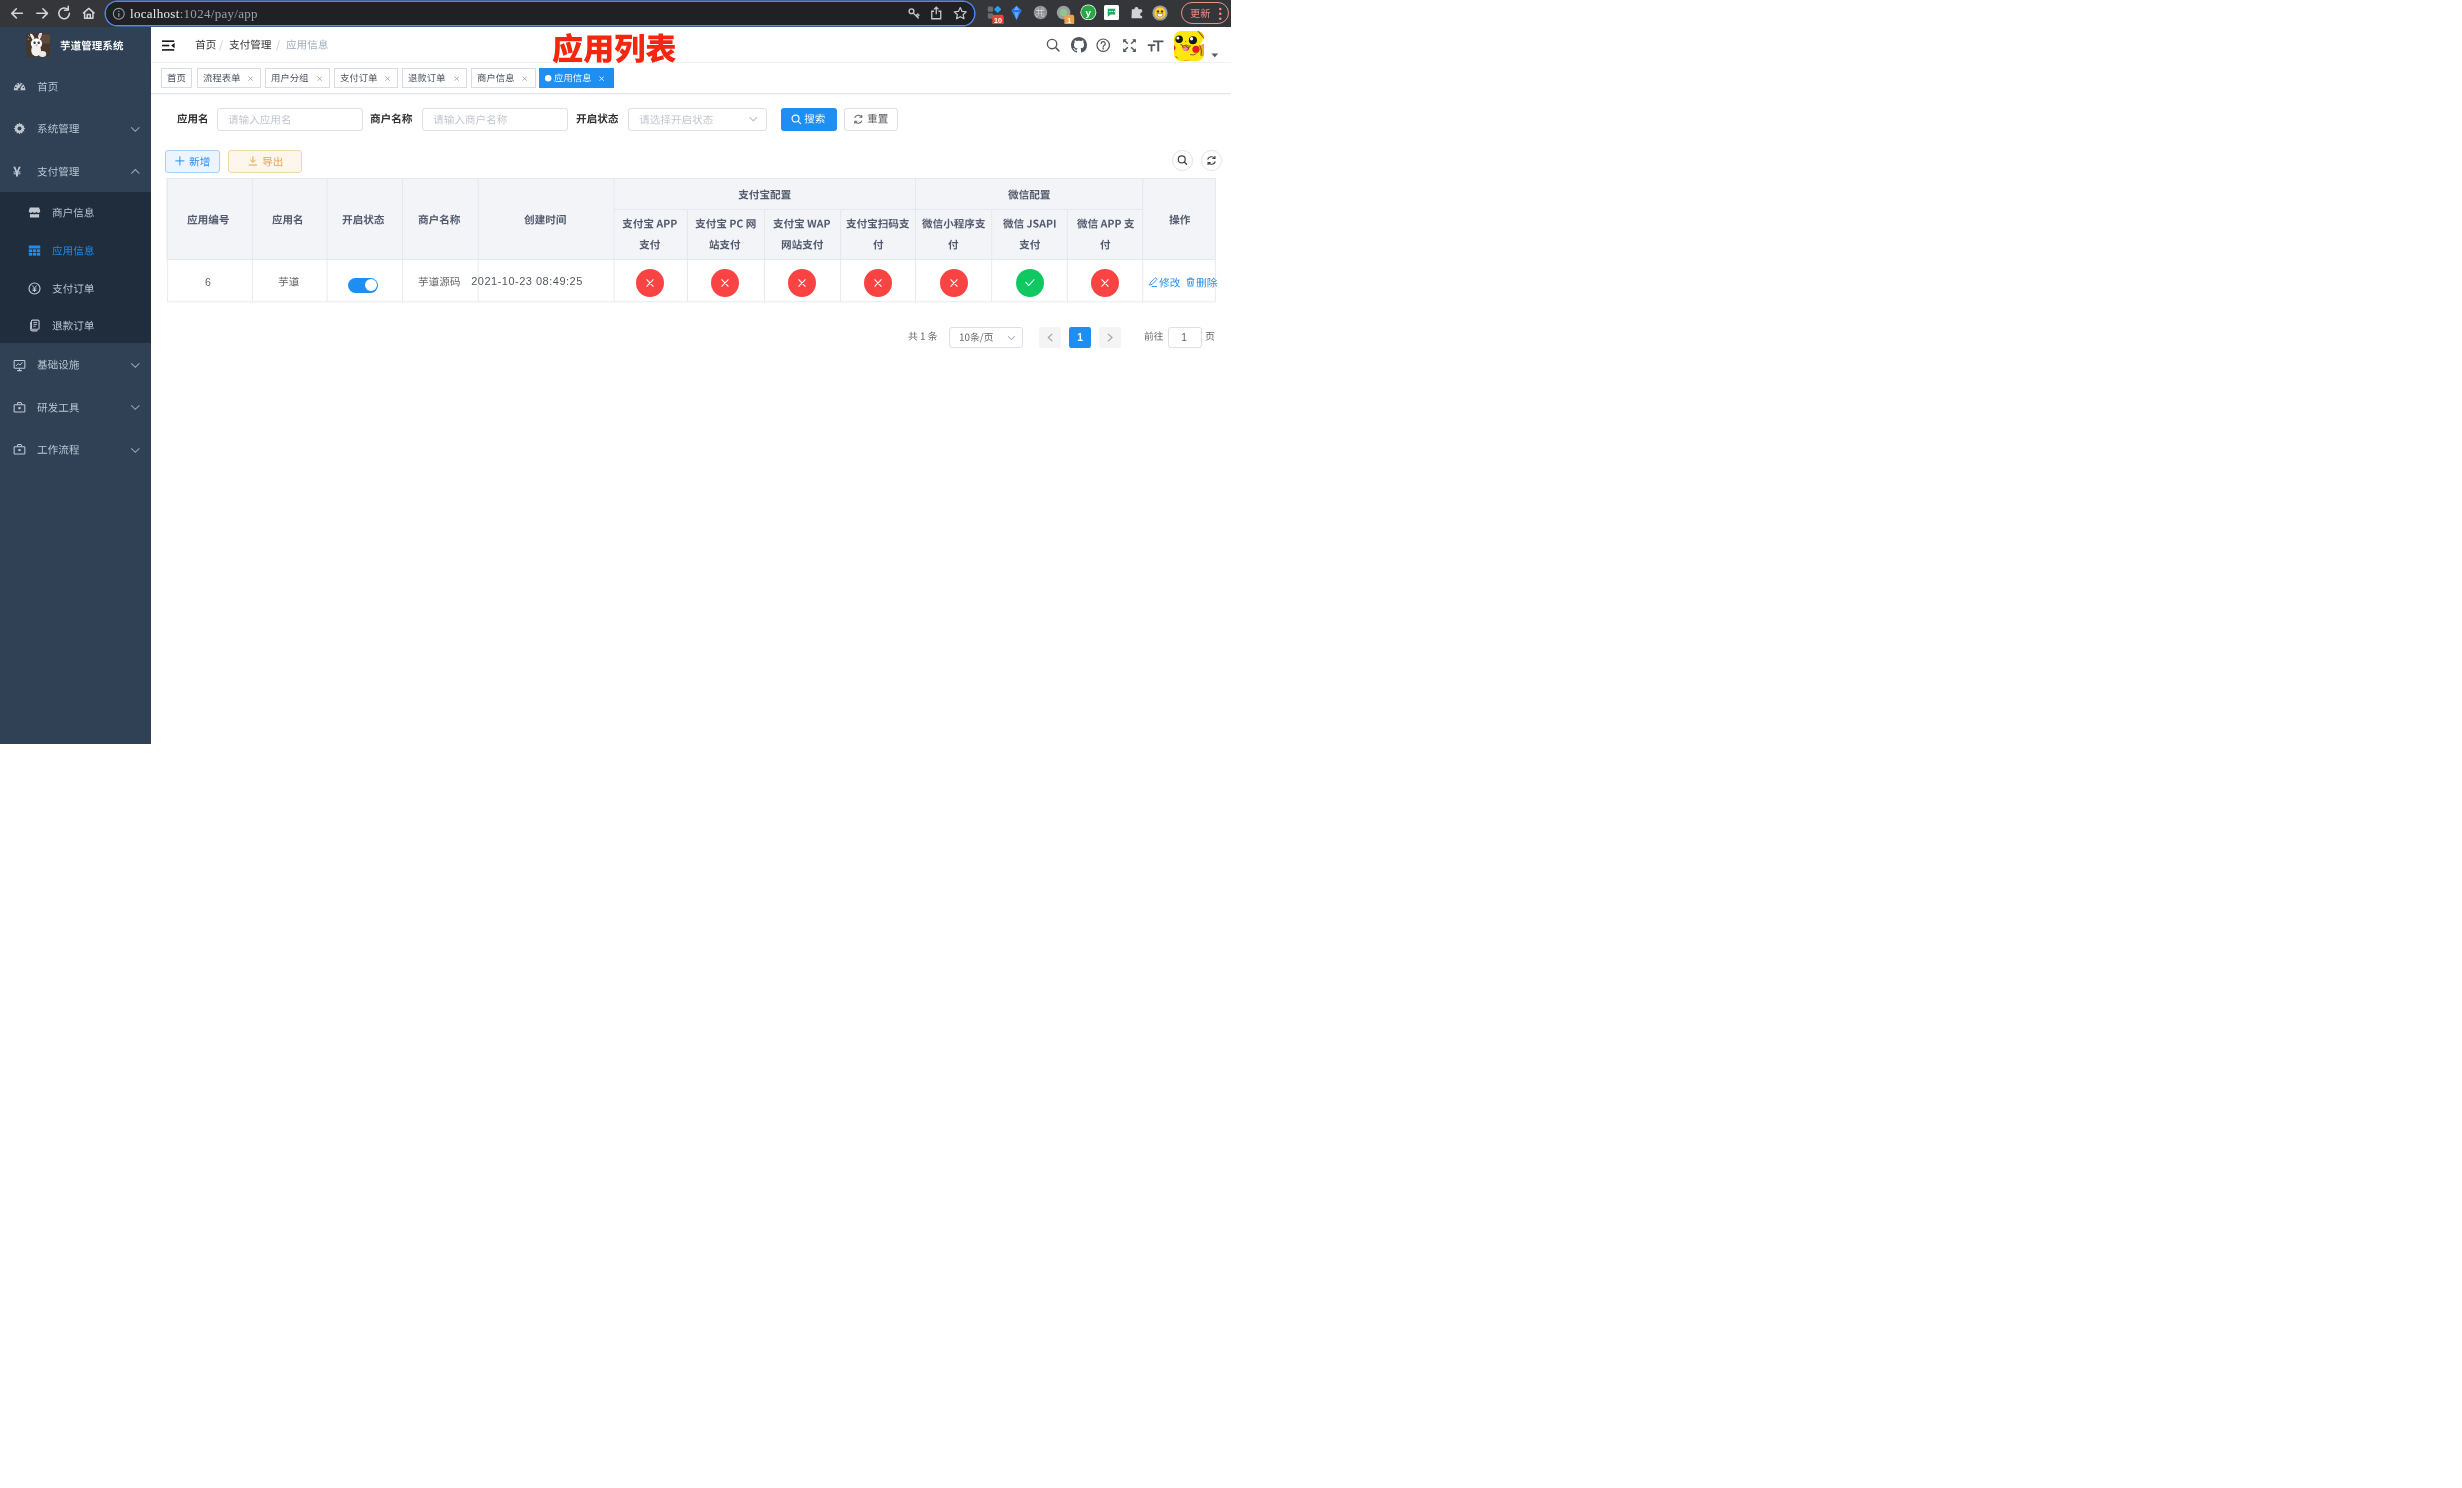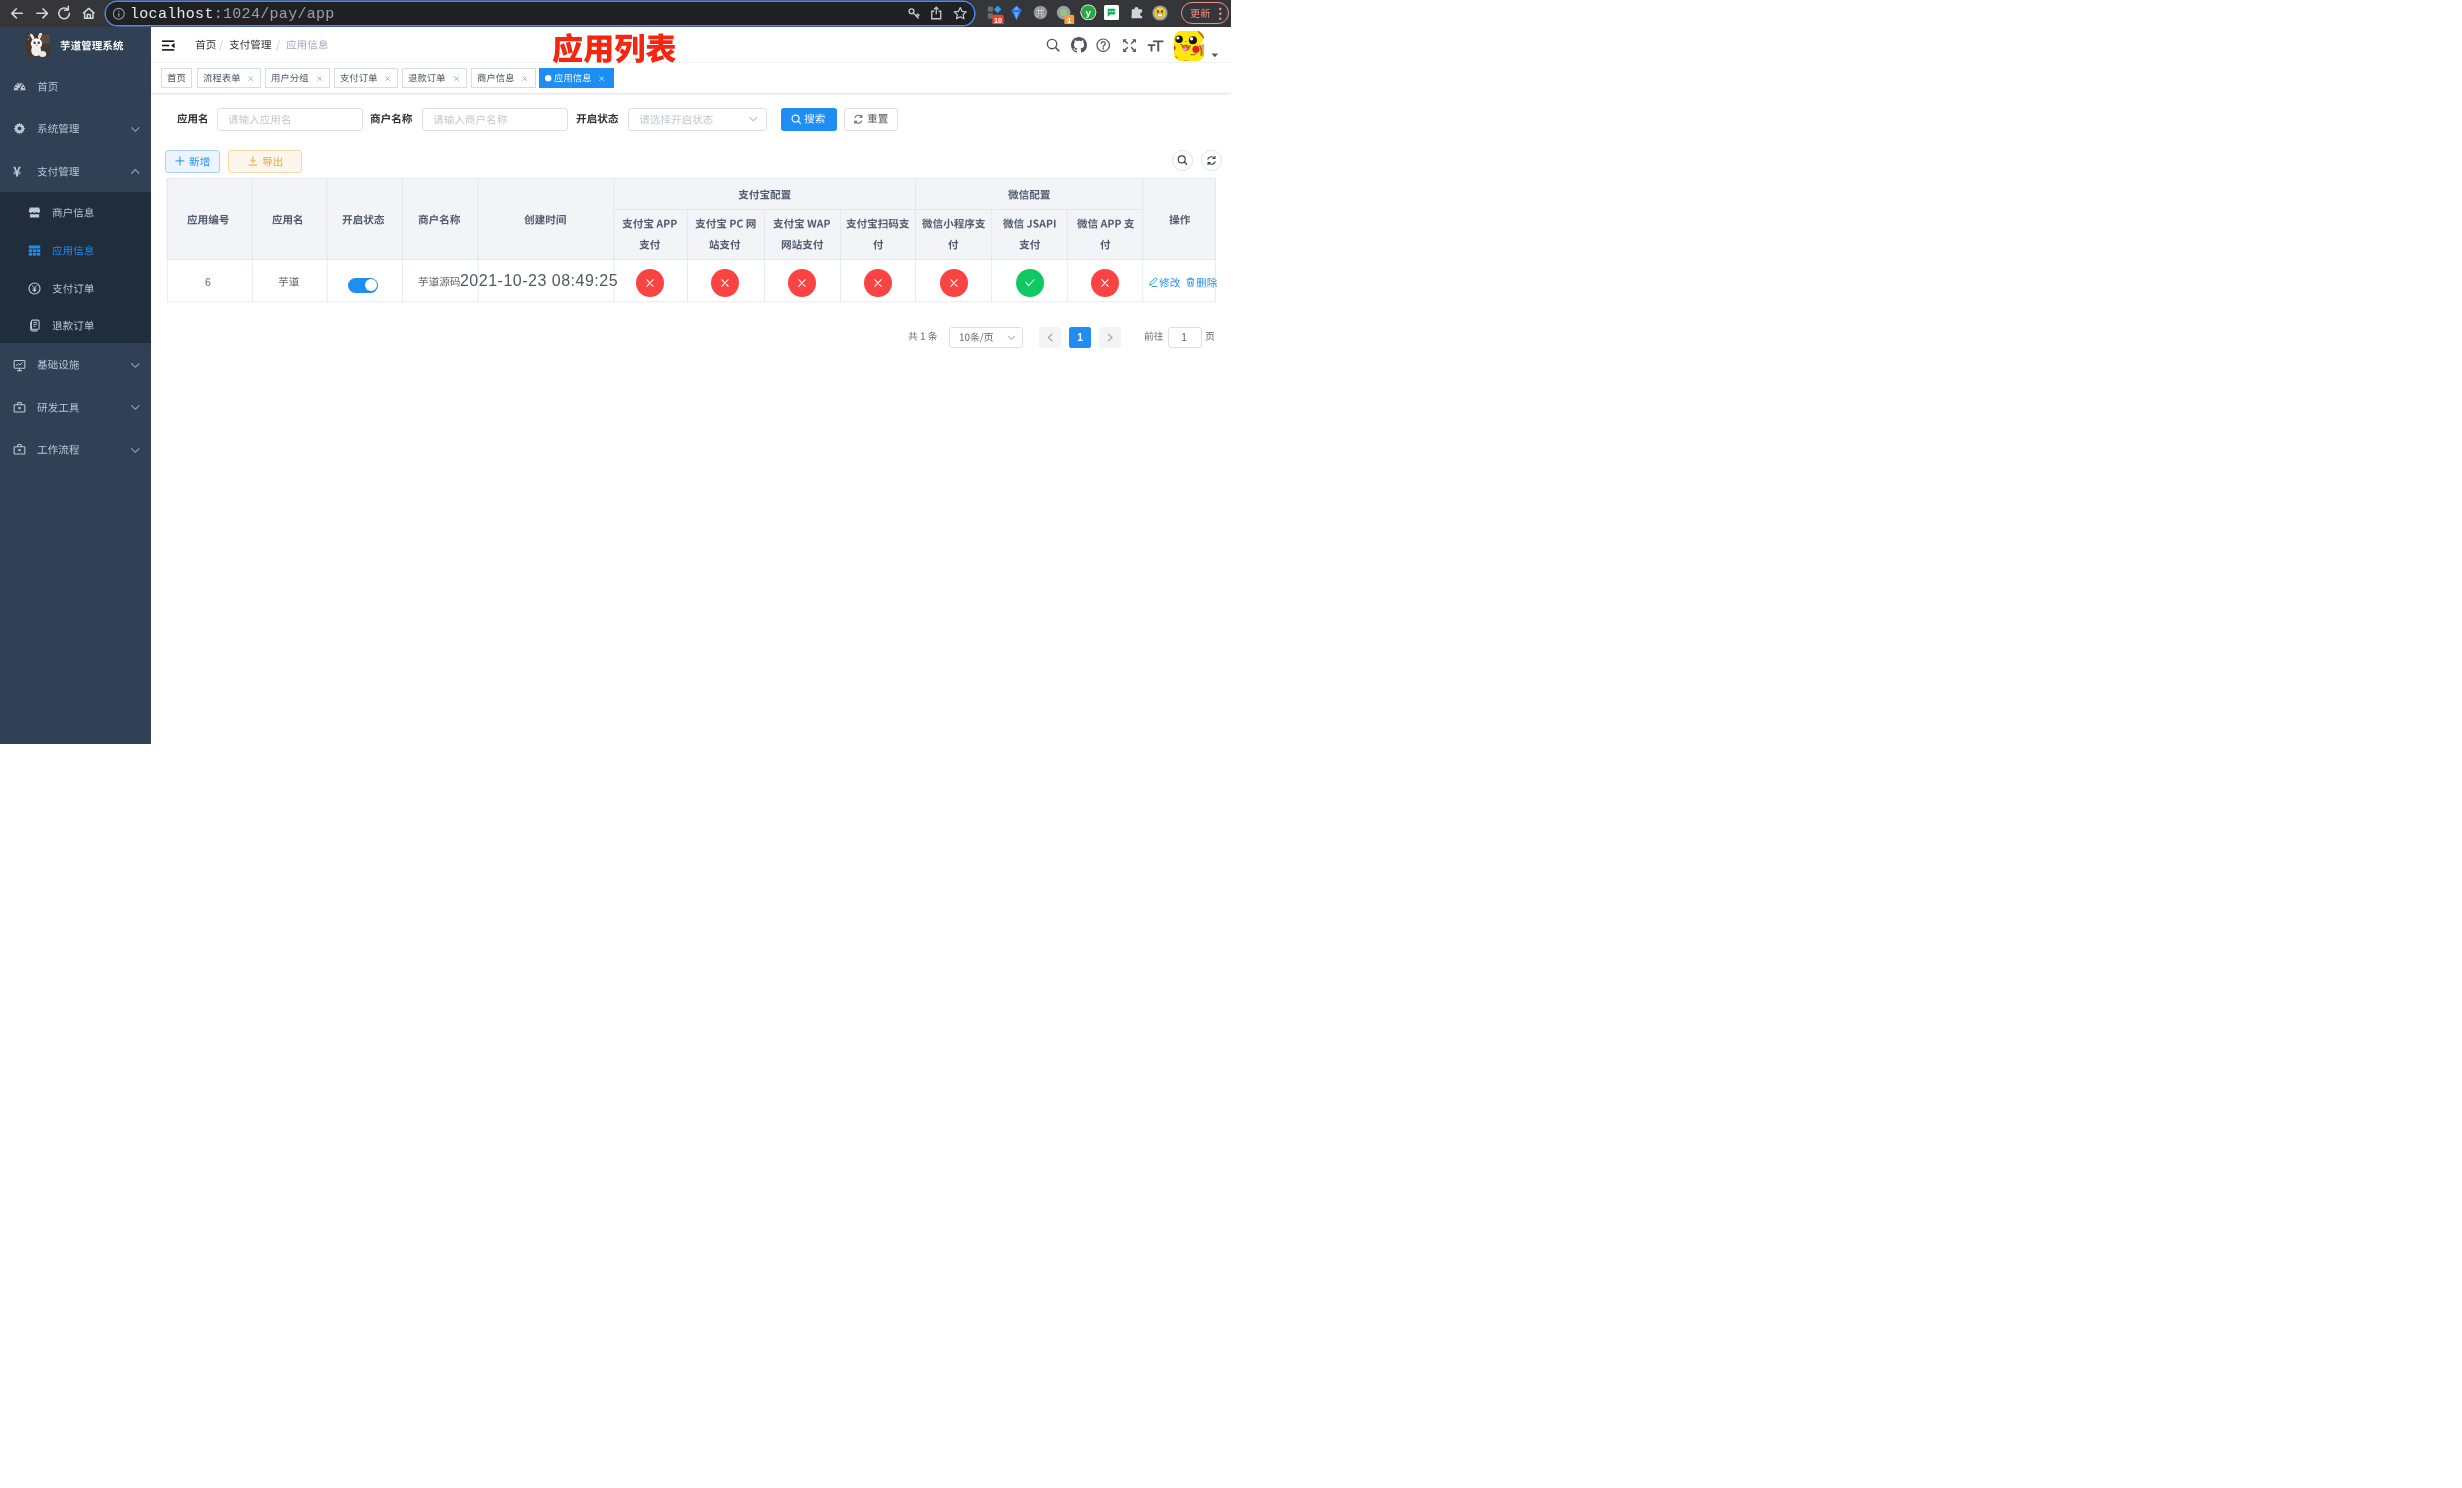--- a/index.html
+++ b/index.html
@@ -133,21 +133,21 @@
     <path d="M38 11 H52 M46 5 L52 11 L46 17" stroke="#d2d5d9" stroke-width="2" fill="none" stroke-linecap="round" stroke-linejoin="round"></path>
     <path d="M81 11 a7 7 0 1 1 -2.05 -4.95 M79.4 1.6 L79.6 6.6 L74.6 6.8" stroke="#d2d5d9" stroke-width="2" fill="none" stroke-linecap="round" stroke-linejoin="round"></path>
     <path d="M99 11 L106.5 4.5 L114 11 M101 9.5 V17.5 H112 V9.5 M104.5 17.5 V12.5 H108.5 V17.5" stroke="#d2d5d9" stroke-width="2" fill="none" stroke-linejoin="round"></path>
   </svg>
 <div class="a" style="left:106px;top:1.5px;width:868px;height:23px;border-radius:12px;background:#202124;box-shadow:0 0 0 1.5px #4c8bf5,inset 0 0 0 0.8px #202124"></div>
 <svg class="a" style="left:112px;top:6.8px;" width="13.6" height="13.6" viewBox="0 0 18.0 18.0">
     <circle cx="9" cy="9" r="7.2" stroke="#9aa0a6" stroke-width="1.4" fill="none"></circle>
     <rect x="8.3" y="8" width="1.5" height="5" fill="#9aa0a6"></rect>
     <rect x="8.3" y="5" width="1.5" height="1.6" fill="#9aa0a6"></rect>
   </svg>
-<div class="a" style="left:130px;top:6.4px;font-size:15px;font-family:Liberation Mono, monospace;letter-spacing:0.3px"><span style="color:#e8eaed">localhost</span><span style="color:#9aa0a6">:1024/pay/app</span></div>
+<div class="a" style="left:130px;top:6.4px;font-size:13px;font-family:Liberation Serif, serif;letter-spacing:0.3px"><span style="color:#e8eaed">localhost</span><span style="color:#9aa0a6">:1024/pay/app</span></div>
 <svg class="a" style="left:906px;top:6px;" width="65" height="15" viewBox="0 0 86.0 20.0">
     <circle cx="7" cy="7" r="3.2" stroke="#c7cacd" stroke-width="1.8" fill="none"></circle>
     <path d="M9.5 9.5 L16 16 M13 13 L15.5 10.5 M14.5 14.5 L17 12" stroke="#c7cacd" stroke-width="1.8" fill="none" stroke-linecap="round"></path>
     <path d="M37 7 H34 V17 H46 V7 H43" stroke="#c7cacd" stroke-width="1.7" fill="none"></path>
     <path d="M40 11 V2 M37 4.5 L40 1.5 L43 4.5" stroke="#c7cacd" stroke-width="1.7" fill="none"></path>
     <path d="M72 2 L74.4 7.2 L80 7.8 L75.8 11.6 L77 17 L72 14.2 L67 17 L68.2 11.6 L64 7.8 L69.6 7.2 Z" stroke="#c7cacd" stroke-width="1.6" fill="none" stroke-linejoin="round"></path>
   </svg>
 <svg class="a" style="left:987px;top:4.5px;" width="16.7" height="19.7" viewBox="0 0 22.0 26.0">
     <rect x="1" y="2" width="7" height="7" rx="1.5" fill="#6a6d71"></rect>
     <rect x="1" y="11" width="7" height="7" rx="1.5" fill="#6a6d71"></rect>
@@ -903,21 +903,21 @@
 <div class="a" style="left:348px;top:278px;width:30px;height:15px;border-radius:7.6px;background:#1e8ef2"></div>
 <div class="a" style="left:365px;top:279px;width:12px;height:12px;border-radius:6px;background:#fff"></div>
 <svg class="t" style="left:418px;top:275px;" width="44" height="14.3" viewBox="0 0 58 18.8906">
     <g transform="translate(0,14.00) scale(0.01400,-0.01400)" fill="#606266">
       <use href="#r828b"></use>
       <use href="#r9053" x="1000"></use>
       <use href="#r6e90" x="2000"></use>
       <use href="#r7801" x="3000"></use>
     </g>
   </svg>
-<div class="a" style="left:539px;top:273px;font-size:16px;color:#54585f;font-family:'Liberation Sans',sans-serif;line-height:16.5px;white-space:pre;letter-spacing:0.5px;transform:translateX(-50%);">2021-10-23 08:49:25</div>
+<div class="a" style="left:527px;top:273px;font-size:11px;color:#54585f;font-family:'Liberation Sans',sans-serif;line-height:16.5px;white-space:pre;letter-spacing:0.5px;transform:translateX(-50%);">2021-10-23 08:49:25</div>
 <svg class="a" style="left:636px;top:269px;" width="28" height="28" viewBox="0 0 37.0 37.0">
     <circle cx="18.5" cy="18.5" r="18.5" fill="#fa4343"></circle>
     <path d="M14.2 14.2 L22.8 22.8 M22.8 14.2 L14.2 22.8" stroke="#fff" stroke-width="1.4" fill="none" stroke-linecap="round"></path>
   </svg>
 <svg class="a" style="left:711px;top:269px;" width="28" height="28" viewBox="0 0 37.0 37.0">
     <circle cx="18.5" cy="18.5" r="18.5" fill="#fa4343"></circle>
     <path d="M14.2 14.2 L22.8 22.8 M22.8 14.2 L14.2 22.8" stroke="#fff" stroke-width="1.4" fill="none" stroke-linecap="round"></path>
   </svg>
 <svg class="a" style="left:788px;top:269px;" width="28" height="28" viewBox="0 0 37.0 37.0">
     <circle cx="18.5" cy="18.5" r="18.5" fill="#fa4343"></circle>

